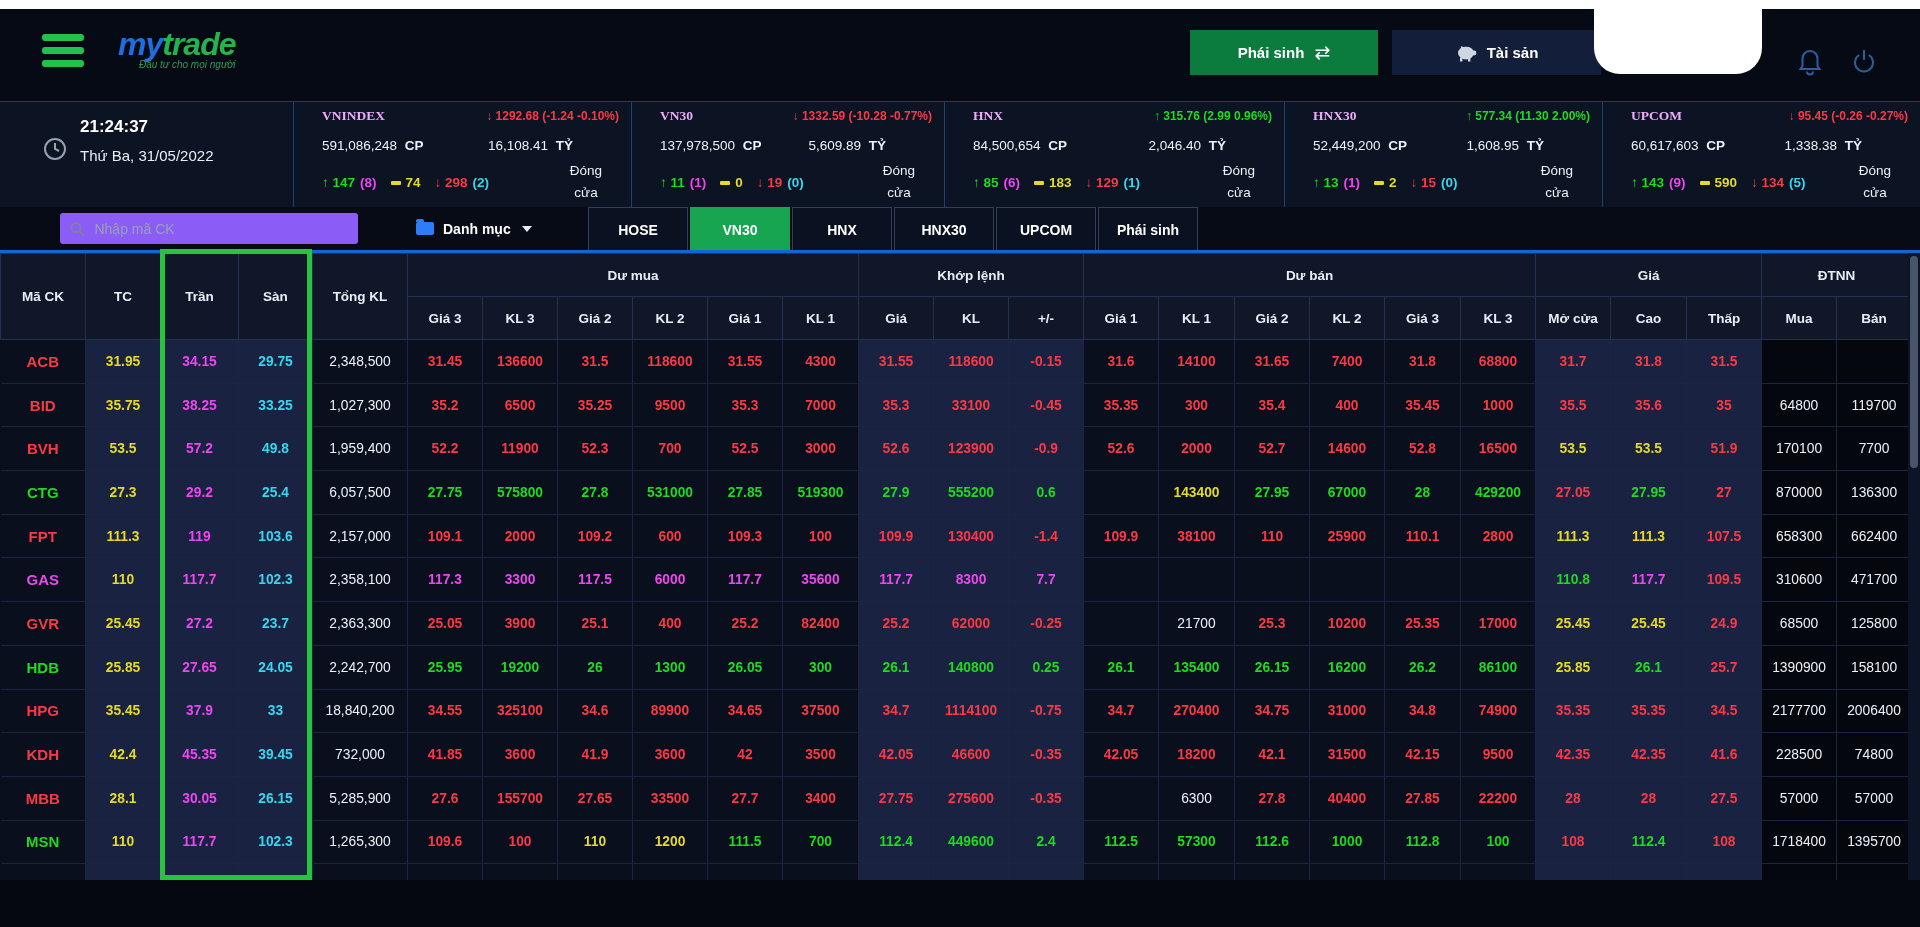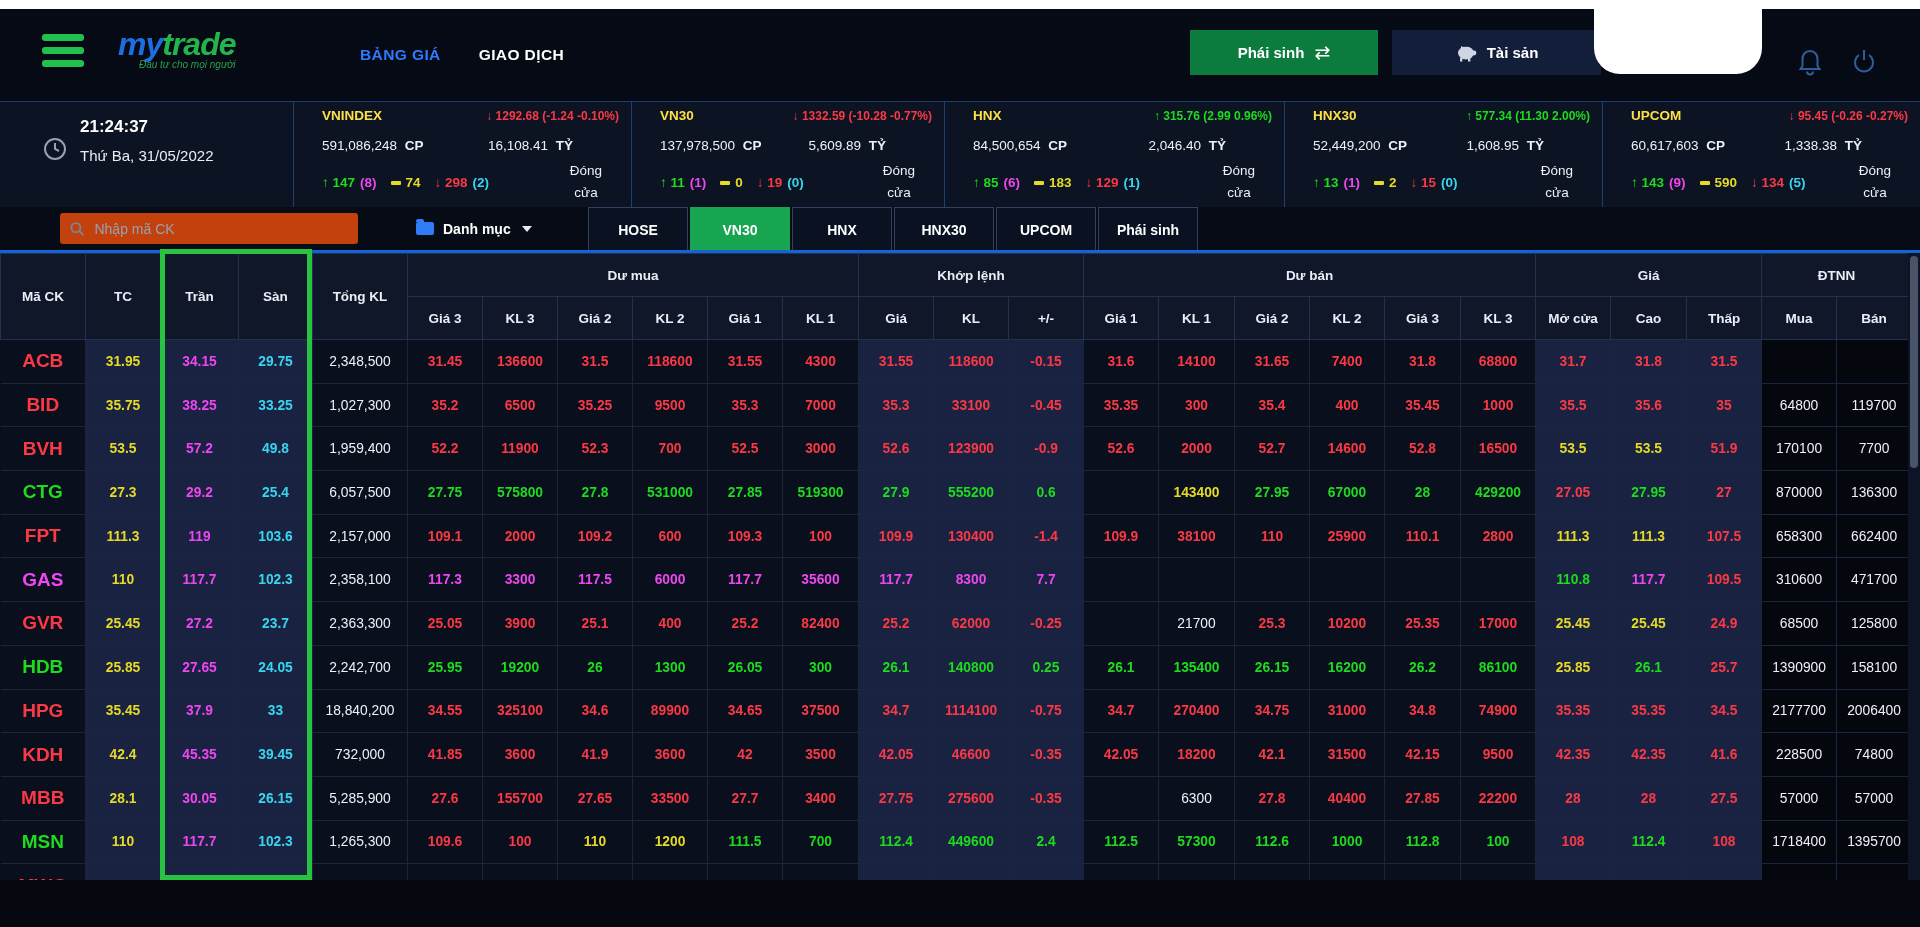--- a/index.html
+++ b/index.html
@@ -34,37 +34,37 @@
 
   
   .ticker{position:absolute;left:0;top:101px;width:1920px;height:106px;background:#0c1322;
     border-top:1px solid #1c3c6e;border-bottom:1px solid #122036;display:flex;}
   .time-block{position:relative;width:293px;flex:0 0 293px;}
   .time{position:absolute;left:80px;top:15px;font-size:17px;font-weight:700;color:#ffffff;}
   .date{position:absolute;left:80px;top:45px;font-size:15px;color:#e9edf4;}
   .clock-ic{position:absolute;left:42px;top:34px;}
   .ticker-panel{position:relative;height:100%;border-left:1px solid #1d3f74;box-sizing:border-box;flex:0 0 auto;}
   .t-name{position:absolute;top:6px;left:28px;right:12px;display:flex;justify-content:space-between;align-items:center;}
-  .ix-name{font-weight:700;color:#fde047;font-size:13.5px;}
+  .ix-name{font-weight:700;color:#f0abfc;font-size:13.5px;font-family:Liberation Serif, serif;}
   .ix-val{font-weight:700;font-size:12px;white-space:nowrap;}
   .t-vol{position:absolute;top:36px;left:28px;right:58px;display:flex;justify-content:space-between;
     color:#eef2f8;font-size:13.5px;white-space:nowrap;gap:27px;}
   .t-vol b{font-weight:700;margin-left:4px;}
   .t-br{position:absolute;top:73px;left:28px;display:flex;align-items:center;font-size:13.5px;font-weight:700;white-space:nowrap;}
   .b-up{color:#1ddb1d;} .b-ceil{color:#ee46f0;margin-left:5px;}
   .b-flat{color:#e5da25;margin-left:14px;display:flex;align-items:center;}
   .dash{display:inline-block;width:10px;height:4px;background:#e5da25;border-radius:1px;margin-right:5px;}
   .b-down{color:#fb3944;margin-left:14px;} .b-floor{color:#38d6ee;margin-left:5px;}
   .status{position:absolute;top:58px;right:22px;width:46px;text-align:center;font-size:13.5px;
     color:#edf1f7;line-height:22px;}
   .up-c{color:#1ddb1d;} .down-c{color:#fb3944;}
 
   
   .toolbar{position:absolute;left:0;top:207px;width:1920px;height:43px;background:#060b16;}
-  .search{position:absolute;left:60px;top:6px;width:298px;height:31px;background:#c2410c;border-radius:3px;
+  .search{position:absolute;left:60px;top:6px;width:298px;height:31px;background:#8b5cf6;border-radius:3px;
     display:flex;align-items:center;padding:0 10px;box-sizing:border-box;gap:8px;}
   .search input{background:transparent;border:none;outline:none;color:#dfe4ee;font-size:14px;width:100%;font-family:inherit;}
   .search input::placeholder{color:#98a1b3;}
   .watchlist{position:absolute;left:416px;top:6px;height:31px;display:flex;align-items:center;gap:9px;
     color:#ffffff;font-size:14px;font-weight:700;cursor:pointer;}
   .folder{width:18px;height:13px;background:#2e7cf6;border-radius:2px;position:relative;}
   .folder:before{content:"";position:absolute;top:-3px;left:0;width:8px;height:3px;background:#2e7cf6;border-radius:2px 2px 0 0;}
   .caret{width:0;height:0;border-left:5px solid transparent;border-right:5px solid transparent;border-top:6px solid #e7ebf3;margin-left:2px;}
   .tabs{position:absolute;left:588px;top:0;height:46px;display:flex;}
   .tab{width:100px;margin-right:2px;display:flex;align-items:center;justify-content:center;background:#0a1222;
@@ -77,21 +77,21 @@
   .board{position:absolute;left:0;top:253px;width:1920px;height:627px;overflow:hidden;background:#0a0f1e;}
   table{border-collapse:collapse;table-layout:fixed;width:1911px;}
   th,td{padding:0;text-align:center;overflow:hidden;white-space:nowrap;}
   thead th{height:42px;background:#0f1729;color:#e9edf5;font-size:13.5px;font-weight:700;
     border:1px solid #243050;}
   tbody td{height:42.7px;font-size:13.8px;font-weight:700;border-right:1px solid #1b2540;border-bottom:1px solid #1b2540;}
   td.blk{background:#1a2242;}
   td.dark{background:#04070e;}
   .c-y{color:#e5da25;margin-left:21px;} .c-m{color:#ee46f0;} .c-c{color:#38d6ee;} .c-g{color:#1ddb1d;} .c-r{color:#fb3944;}
   .c-w{color:#eef1f6;font-weight:400;}
-  td.sym{font-size:19px;font-weight:700;cursor:pointer;}
+  td.sym{font-size:15px;font-weight:700;cursor:pointer;}
   .green-box{position:absolute;left:160px;top:249px;width:152px;height:631px;border:5px solid #27c341;
     box-sizing:border-box;z-index:4;pointer-events:none;}
   .vscroll{position:absolute;right:0;top:253px;width:12px;height:627px;background:#0d1425;z-index:5;}
   .vthumb{position:absolute;left:2px;top:3px;width:8px;height:212px;background:#49546b;border-radius:4px;cursor:pointer;}
 
   
   .footer{position:absolute;left:0;top:880px;width:1920px;height:47px;background:#060a13;
     display:flex;align-items:center;justify-content:center;font-size:14.5px;color:#f0f3f8;}
   .copyright{color:#16b14f;margin-left:6px;}
 </style>
@@ -104,24 +104,20 @@
 
   <nav class="nav">
     <div class="hamburger">
         <i></i>
         <i></i>
         <i></i>
       </div>
     <div class="logo">
       <div class="logo-text"><span class="lg-my">my</span><span class="lg-trade">trade</span></div>
       <div class="tagline">Đầu tư cho mọi người</div>
-    </div>
-    <div class="nav-links">
-      <a class="active">BẢNG GIÁ</a>
-      <a>GIAO DỊCH</a>
     </div>
     <button class="btn btn-derivative">
       <span>Phái sinh</span>
       <span class="swap">⇄</span>
     </button>
     <button class="btn btn-assets">
       <svg width="22" height="18" viewBox="0 0 22 18">
         <ellipse cx="11" cy="9" rx="8" ry="6.5" fill="#cfd5e2"></ellipse>
         <circle cx="19" cy="9" r="2.4" fill="#cfd5e2"></circle>
         <path d="M6 2 L10 4 L6 6 Z" fill="#cfd5e2"></path>

